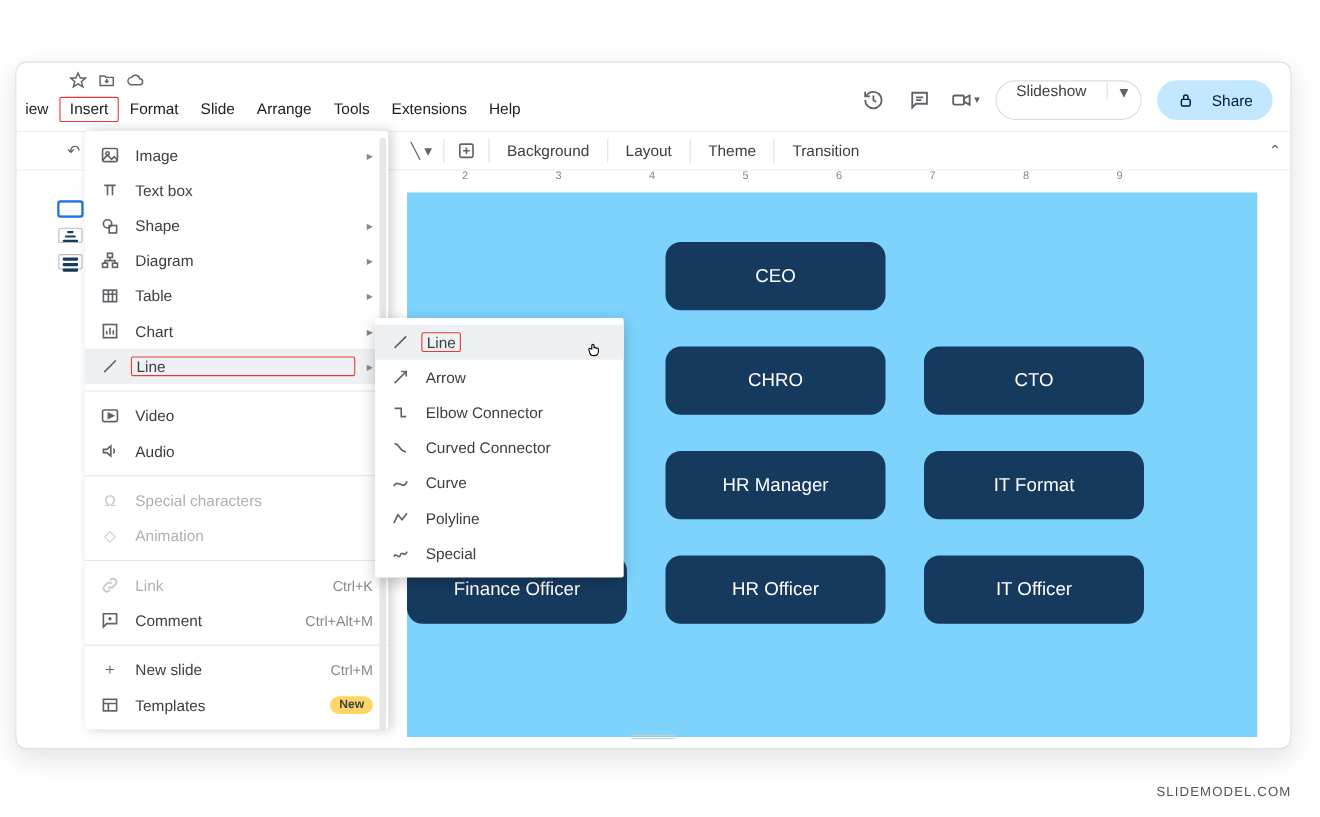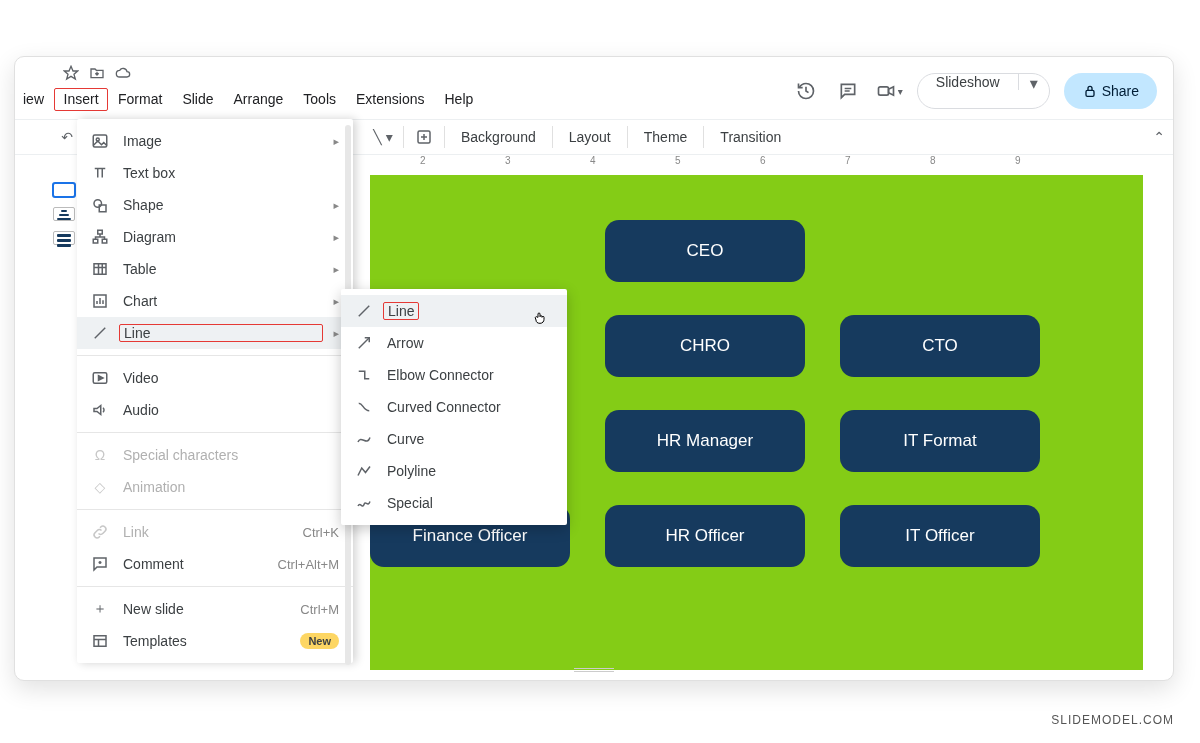--- a/index.html
+++ b/index.html
@@ -9,33 +9,33 @@
   .titlebar-icons svg { width: 16px; height: 16px; }
   .menubar { position: absolute; top: 30px; left: 4px; display: flex; gap: 0; font-size: 14px; color: #202124; align-items: center; }
   .menubar .mitem { padding: 4px 10px; cursor: pointer; }
   .menubar .mitem.highlighted { border: 1.5px solid #e53935; border-radius: 2px; padding: 2.5px 8.5px; }
   .right-controls { position: absolute; top: 16px; right: 16px; display: flex; gap: 14px; align-items: center; }
   .icon-btn { width: 28px; height: 28px; display: flex; align-items: center; justify-content: center; color: #5f6368; cursor: pointer; }
   .cam-btn { display:flex; align-items:center; gap:2px; color:#5f6368; }
   .slideshow-group { display: flex; border: 1px solid #dadce0; border-radius: 18px; overflow: hidden; height: 36px; align-items: flex-start; }
   .slideshow-btn { padding: 0 18px; font-size: 14px; color: #3c4043; display:flex; align-items:center; border-right:1px solid #dadce0; cursor:pointer;}
   .slideshow-caret { width: 30px; display:flex; align-items:center; justify-content:center; cursor:pointer; color:#5f6368;}
-  .share-btn { background: #c2e7ff; border-radius: 20px; height: 36px; padding: 0 18px; display: flex; align-items: center; gap: 4px; font-size: 14px; color: #001d35; cursor:pointer; font-weight:500;}
+  .share-btn { background: #c2e7ff; border-radius: 20px; height: 36px; padding: 0 18px; display: flex; align-items: center; gap: 16px; font-size: 14px; color: #001d35; cursor:pointer; font-weight:500;}
   .toolbar { position: absolute; top: 62px; left: 0; right: 0; height: 36px; border-top: 1px solid #eceff1; border-bottom: 1px solid #eceff1; display: flex; align-items: center; padding: 0 8px; gap: 2px; font-size: 14px; color: #3c4043; }
   .toolbar .sep { width: 1px; height: 22px; background: #e0e0e0; margin: 0 6px; }
   .toolbar .titem { padding: 4px 8px; cursor:pointer; }
   .toolbar .ticon { width:24px; height:24px; display:flex; align-items:center; justify-content:center; color:#5f6368; cursor:pointer; }
   .toolbar .caret-collapse { margin-left:auto; color:#5f6368; cursor:pointer; }
   .ruler { position:absolute; top:98px; left:355px; right:30px; height:18px; font-size:10px; color:#888; }
   .ruler .tick { position:absolute; top:0; }
   .sidebar { position:absolute; top:118px; left:0; width:70px; bottom:0; }
   .thumb { margin:8px 8px 10px 38px; width:22px; border:1px solid #bbb; border-radius:2px; background:#fff; }
   .thumb.sel { outline:2px solid #1a73e8; outline-offset:-1px; }
   .thumb .bar { height:3px; margin:2px 3px; background:#163a5e; border-radius:1px; }
-  .canvas { position:absolute; top:118px; left:355px; right:30px; bottom:10px; background:#84cc16; }
+  .canvas { position:absolute; top:118px; left:355px; right:30px; bottom:10px; background:#7dd3fc; }
   .org-box { position:absolute; background:#163a5e; color:#fff; border-radius:14px; display:flex; align-items:center; justify-content:center; font-size:17px; width:200px; height:62px; }
   .dropdown { position:absolute; top:62px; left:62px; width:276px; background:#fff; box-shadow: 3px 0 10px rgba(0,0,0,0.18); border-radius:2px; font-size:14px; color:#3c4043; padding:6px 0; max-height:560px; z-index:50;}
   .dropdown .row { display:flex; align-items:center; padding:7px 14px; gap:14px; cursor:pointer; position:relative;}
   .dropdown .row.hover { background:#eef1f3; }
   .dropdown .row.highlighted > .label { border:1.5px solid #e53935; border-radius:2px; padding:0 4px; margin:-1px -4px;}
   .dropdown .row .icon { width:18px; height:18px; display:flex; align-items:center; justify-content:center; color:#5f6368; }
   .dropdown .row .label { flex:1; }
   .dropdown .row .arrow { color:#888; font-size:11px; }
   .dropdown .row .shortcut { color:#888; font-size:13px; }
   .dropdown .row.disabled { color:#b0b0b0; }

